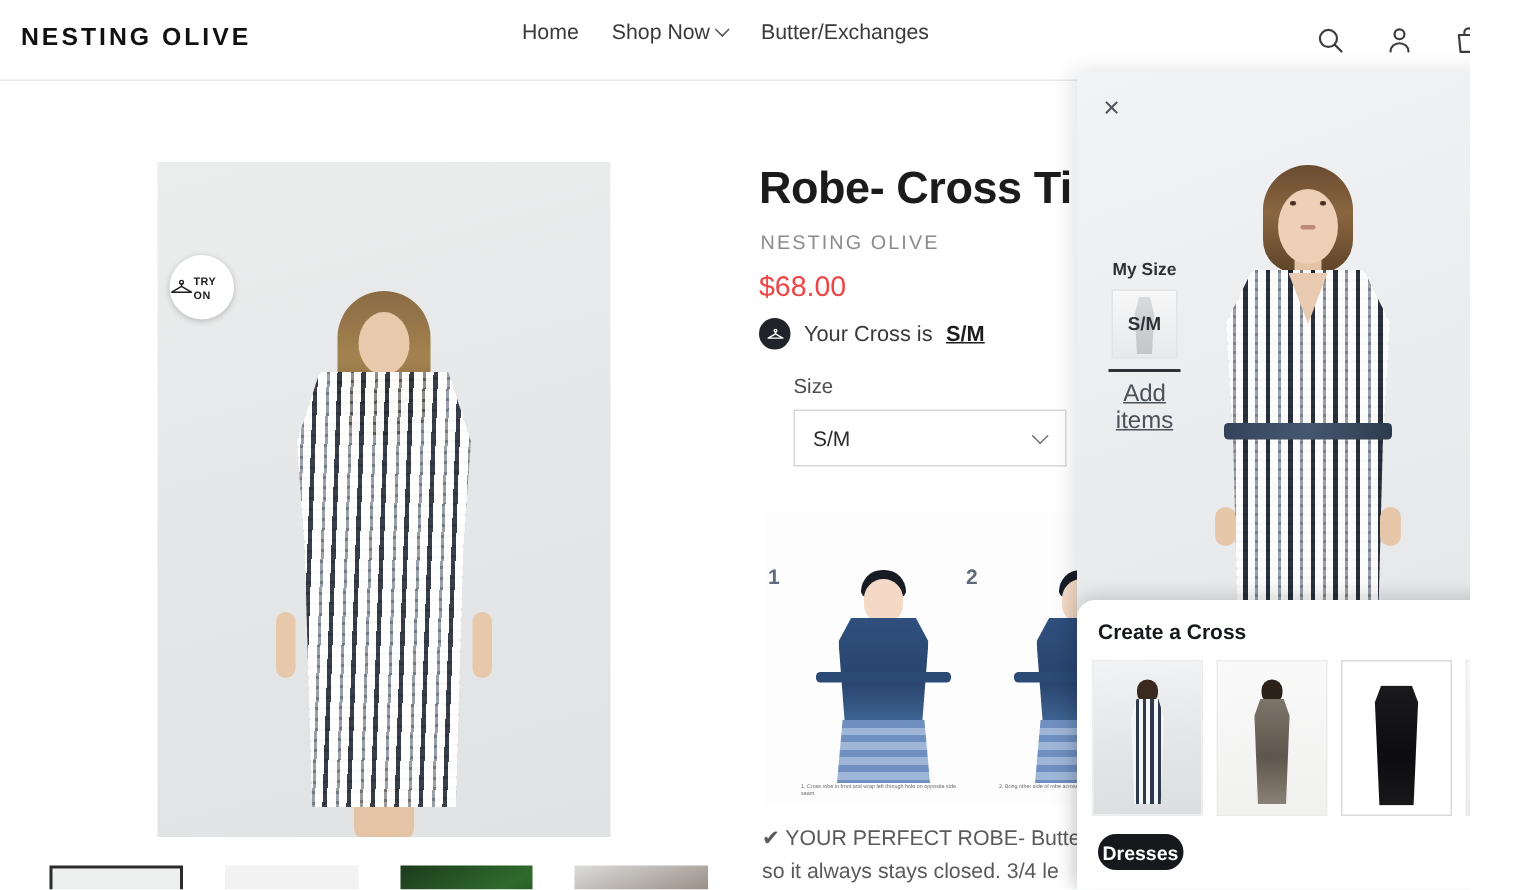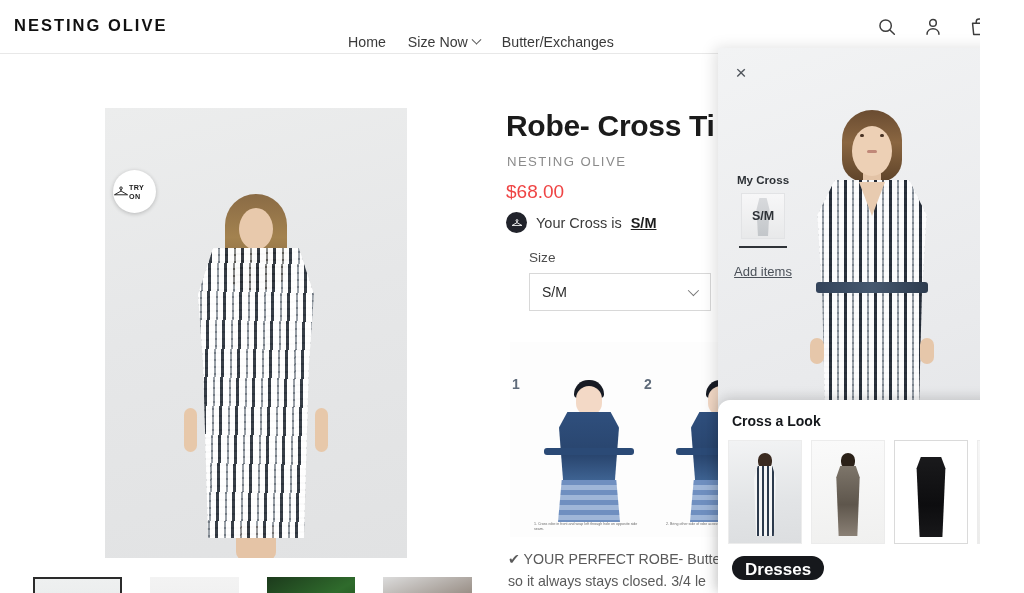--- a/index.html
+++ b/index.html
@@ -19,21 +19,21 @@
     border-bottom: 1px solid #e8e8e8;
     display: flex; align-items: center;
     z-index: 5;
   }
   .brand {
     position: absolute; left: 14px; top: 16px;
     font-size: 16.5px; font-weight: bold; letter-spacing: 2.0px;
     color: #111; white-space: nowrap;
   }
   .main-nav {
-    position: absolute; left: 348px; top: 34px;
+    position: absolute; left: 348px; top: 14px;
     display: flex; align-items: center; gap: 22px;
   }
   .nav-link {
     font-size: 14.2px; color: #3a3a3a; white-space: nowrap;
     display: flex; align-items: center; gap: 5px; cursor: pointer;
   }
   .chev {
     display:inline-block; width:7px; height:7px;
     border-right: 1.3px solid #555; border-bottom: 1.3px solid #555;
     transform: rotate(45deg) translate(-2px,-2px);
@@ -206,21 +206,21 @@
   }
   .mylook-thumb .ghost {
     position:absolute; left:50%; margin-left:-9px; top:4px; width:18px; height:38px;
     background: linear-gradient(180deg,#d3d5d8 0%,#bcc0c4 100%);
     clip-path: polygon(30% 0%, 70% 0%, 86% 30%, 78% 100%, 22% 100%, 14% 30%);
     opacity:0.85;
   }
   .mylook-thumb span { position:relative; font-size:12.5px; font-weight:bold; color:#2e3237; z-index:2; }
   .mylook-rule { width:48px; height:1.6px; background:#2f3338; margin:7px auto 0; }
   .mylook-add {
-    display:block; margin-top:16px; font-size:13px; color:#4b5159;
+    display:block; margin-top:6px; font-size:16px; color:#4b5159;
     text-decoration: underline; cursor:pointer;
   }
   .av-wrap { position:absolute; left:74px; top:62px; width:160px; height:340px; }
   .av-hair {
     position:absolute; left:50%; margin-left:-30px; top:0; width:60px; height:72px;
     border-radius:30px 30px 22px 22px;
     background: linear-gradient(180deg,#6a4c31 0%,#8a6641 45%,#5e4329 100%);
   }
   .av-face {
     position:absolute; left:50%; margin-left:-20px; top:16px; width:40px; height:50px;
@@ -310,39 +310,39 @@
   .cl-next {
     position:absolute; right:6px; top:86px; width:22px; height:22px; border-radius:50%;
     background:rgba(255,255,255,0.92); box-shadow:0 1px 4px rgba(0,0,0,0.22);
     display:flex; align-items:center; justify-content:center; cursor:pointer; z-index:6;
   }
   .cl-next i {
     display:block; width:6px; height:6px; border-right:1.5px solid #5a5a5a; border-bottom:1.5px solid #5a5a5a;
     transform: rotate(-45deg) translate(-1px,-1px);
   }
   .cl-chip {
-    position:absolute; left:14px; top:156px; height:24px; padding:0 13px;
+    position:absolute; left:14px; top:156px; height:24px; padding:0 3px;
     background:#16181c; color:#fff; border-radius:13px;
-    display:flex; align-items:flex-end; font-size:17px; font-weight:bold; cursor:pointer;
+    display:flex; align-items:center; font-size:13px; font-weight:bold; cursor:pointer;
   }
 </style>
 </head>
 <body>
 
 <div id="stage">
 
   <div class="site-header">
     <div class="brand">NESTING OLIVE</div>
 
     <nav class="main-nav">
       <div class="nav-link">
         <span>Home</span>
       </div>
       <div class="nav-link">
-        <span>Size Now</span>
+        <span>Shop Now</span>
         <span class="chev"></span>
       </div>
       <div class="nav-link">
         <span>Butter/Exchanges</span>
       </div>
     </nav>
 
     <div class="header-icons">
       <svg class="hicon" viewBox="0 0 24 24" fill="none" stroke="#3c3c3c" stroke-width="1.6">
         <circle cx="10.5" cy="10.5" r="6.2"></circle>
@@ -497,32 +497,32 @@
       <div class="av-mouth"></div>
       <div class="av-neck"></div>
       <div class="av-robe"></div>
       <div class="av-vneck"></div>
       <div class="av-sash"></div>
       <div class="av-hand l"></div>
       <div class="av-hand r"></div>
     </div>
 
     <div class="mylook">
-      <div class="mylook-title">My Cross</div>
+      <div class="mylook-title">My Size</div>
       <div class="mylook-thumb">
         <div class="ghost"></div>
         <span>S/M</span>
       </div>
       <div class="mylook-rule"></div>
       <span class="mylook-add">Add items</span>
     </div>
   </div>
 
   <div class="create-look">
-    <div class="cl-title">Cross a Look</div>
+    <div class="cl-title">Create a Cross</div>
     <div class="cl-close">×</div>
 
     <div class="cl-row">
       <div class="cl-card c1">
         <div class="cc-fig">
           <div class="cc-head"></div>
           <div class="cc-body"></div>
         </div>
       </div>
       <div class="cl-card c2">

